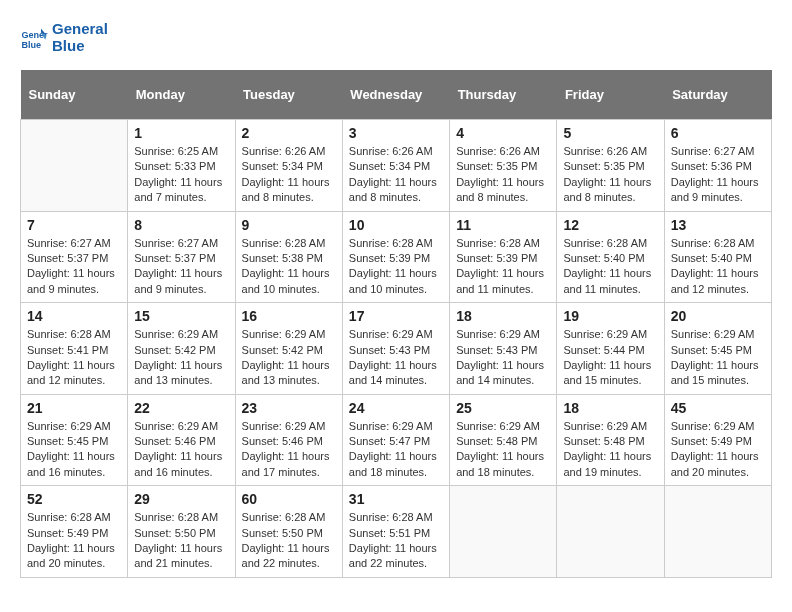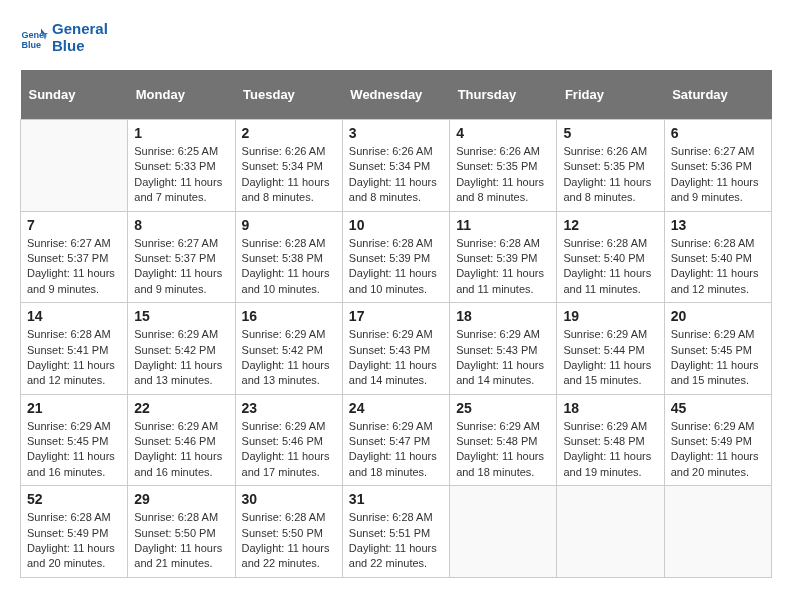--- a/index.html
+++ b/index.html
@@ -315,21 +315,21 @@
 and 20 minutes.</div>
         </td>
         <td>
           <span class="day-number">29</span>
           <div class="day-info" style="white-space: pre-line;">Sunrise: 6:28 AM
 Sunset: 5:50 PM
 Daylight: 11 hours
 and 21 minutes.</div>
         </td>
         <td>
-          <span class="day-number">30</span>
+          <span class="day-number">60</span>
           <div class="day-info" style="white-space: pre-line;">Sunrise: 6:28 AM
 Sunset: 5:50 PM
 Daylight: 11 hours
 and 22 minutes.</div>
         </td>
         <td>
           <span class="day-number">31</span>
           <div class="day-info" style="white-space: pre-line;">Sunrise: 6:28 AM
 Sunset: 5:51 PM
 Daylight: 11 hours

